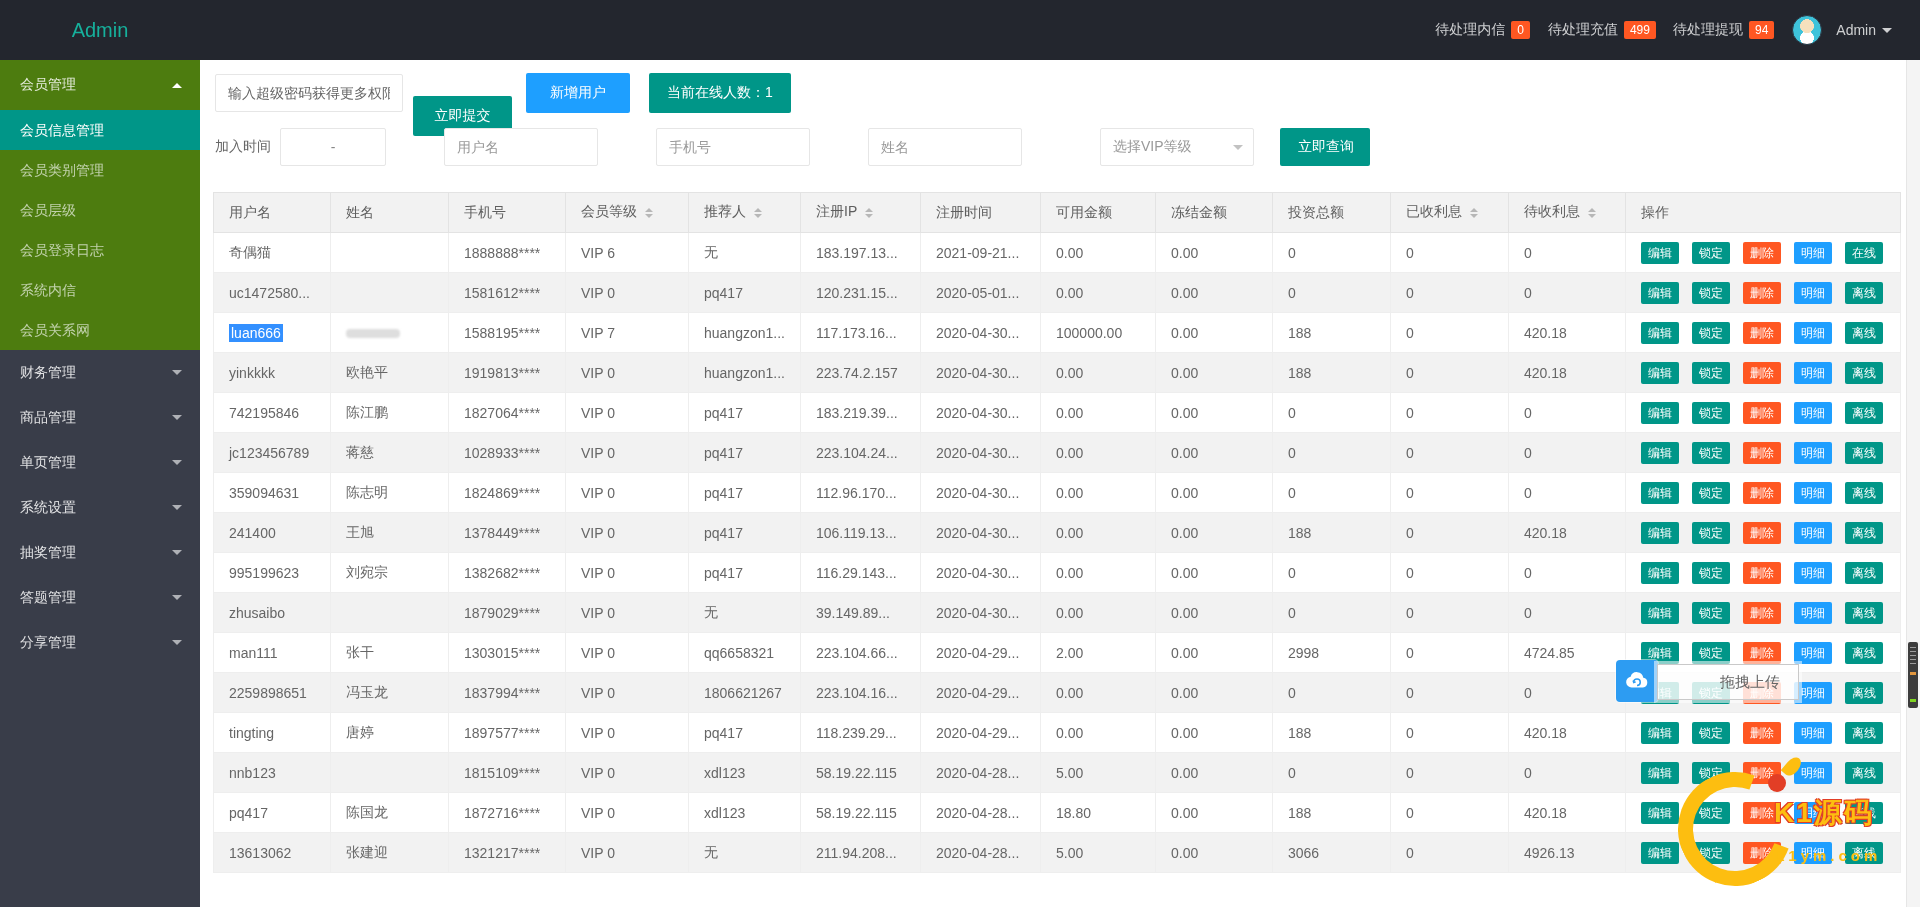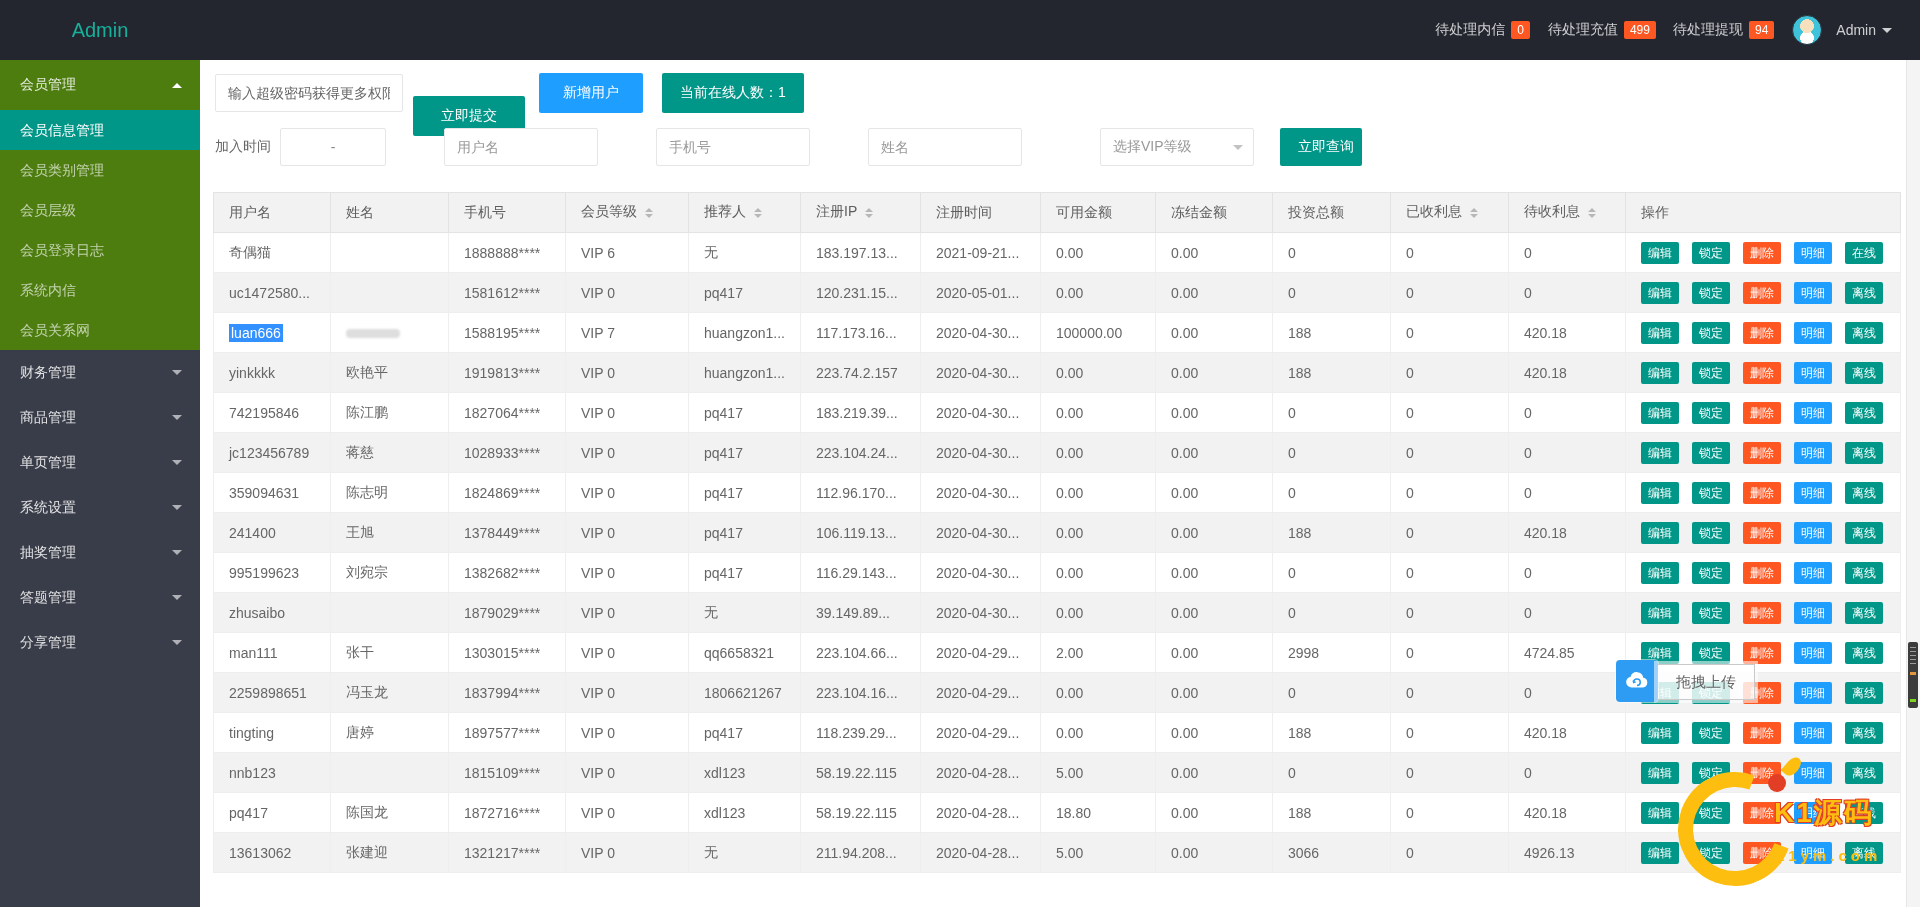--- a/index.html
+++ b/index.html
@@ -34,54 +34,54 @@
   .nav-child{height:40px;line-height:40px;padding-left:20px;color:rgba(255,255,255,.65);cursor:pointer;}
   .nav-child.active{background:#009688;color:#fff;}
   
   .main{position:absolute;left:200px;top:60px;right:0;bottom:0;background:#fff;}
   .toolbar{position:absolute;left:15px;top:13px;height:40px;display:flex;align-items:center;}
   .tb-input{width:188px;height:38px;border:1px solid #e6e6e6;border-radius:2px;padding:0 12px;box-sizing:border-box;font-size:14px;color:#333;outline:none;}
   .tb-input::placeholder{color:#666;}
   .btn{height:40px;border:none;border-radius:2px;color:#fff;font-size:14px;padding:0 18px;cursor:pointer;white-space:nowrap;}
   .btn.teal{background:#009688;}
   .btn.blue{background:#1E9FFF;}
-  .btn-submit{margin-left:10px;width:112px;margin-top:46px;}
+  .btn-submit{margin-left:10px;width:99px;margin-top:46px;}
   .btn-adduser{margin-left:14px;width:104px;}
   .btn-online{margin-left:19px;}
   
   .filters{position:absolute;left:15px;top:68px;height:38px;display:flex;align-items:center;}
   .f-label{color:#666;margin-right:9px;}
   .f-input{height:38px;border:1px solid #e6e6e6;border-radius:2px;box-sizing:border-box;padding:0 12px;font-size:14px;color:#333;outline:none;}
   .f-input::placeholder{color:#999;}
   .f-date{width:106px;text-align:center;}
   .f-date::placeholder{color:#888;}
   .f-txt{width:154px;margin-left:58px;}
   .f-select{width:154px;height:38px;margin-left:78px;border:1px solid #e6e6e6;border-radius:2px;box-sizing:border-box;display:flex;align-items:center;padding:0 12px;color:#999;cursor:pointer;position:relative;}
   .f-select .caret{position:absolute;right:10px;border-top-color:#c2c2c2;margin-top:5px;}
-  .btn-query{margin-left:26px;width:82px;height:38px;}
+  .btn-query{margin-left:26px;width:90px;height:38px;}
   
   .tablewrap{position:absolute;left:13px;top:132px;}
   table{border-collapse:collapse;table-layout:fixed;width:1687px;}
   th{background:#f2f2f2;height:39px;font-weight:normal;color:#5e5e5e;text-align:left;padding:0 0 0 15px;border:1px solid #e3e3e3;white-space:nowrap;overflow:hidden;}
   td{height:39px;color:#666;padding:0 0 0 15px;border:1px solid #eee;white-space:nowrap;overflow:hidden;}
   tbody tr:nth-child(even) td{background:#f2f2f2;}
   .sort{display:inline-block;vertical-align:middle;margin-left:8px;cursor:pointer;}
   .sort i{display:block;width:0;height:0;border:4px solid transparent;}
   .sort .su{border-bottom-color:#b7b7b7;margin-bottom:2px;}
   .sort .sd{border-top-color:#b7b7b7;}
   .abtn{display:inline-block;height:22px;line-height:22px;padding:0 7px;border-radius:2px;color:#fff;font-size:12px;margin-right:13px;cursor:pointer;}
   .abtn.t{background:#009688;}
   .abtn.r{background:#FF5722;}
   .abtn.b{background:#1E9FFF;}
   .sel{background:#3390FF;color:#fff;padding:1px 2px;}
   .redact{display:inline-block;width:54px;height:9px;background:#dedede;border-radius:4px;filter:blur(1px);vertical-align:middle;}
   
   .upload{position:absolute;left:1616px;top:660px;display:flex;z-index:20;}
   .up-ico{width:42px;height:42px;background:#2d9cf2;border-radius:4px;display:flex;align-items:center;justify-content:center;box-shadow:0 0 0 1px rgba(255,255,255,.5);}
-  .up-box{width:96px;height:34px;margin:4px 0 0 -1px;background:rgba(255,255,255,.82);border:1px solid #c9c9c9;box-shadow:0 0 0 3px rgba(255,255,255,.55);color:#666;font-size:15px;display:flex;align-items:center;justify-content:center;}
+  .up-box{width:96px;height:34px;margin:4px 0 0 -1px;background:rgba(255,255,255,.82);border:1px solid #c9c9c9;box-shadow:0 0 0 3px rgba(255,255,255,.55);color:#666;font-size:15px;display:flex;align-items:center;justify-content:center;padding-left:44px;}
   
   .scroll{position:absolute;right:0;top:60px;width:13px;bottom:0;background:#f4f4f4;border-left:1px solid #e6e6e6;z-index:15;}
   .thumb{position:absolute;left:1px;width:10px;top:582px;height:66px;background:#3c3c3c;border-radius:2px;cursor:pointer;}
   .thumb::before{content:"";position:absolute;left:2px;right:2px;top:5px;height:18px;
     background:repeating-linear-gradient(to bottom,#9b9b9b 0 1px,transparent 1px 4px);}
   .tick-o{position:absolute;left:2px;top:30px;width:6px;height:3px;background:#e2973f;}
   .tick-g{position:absolute;left:2px;top:57px;width:6px;height:3px;background:#7ed321;}
   
   .wm{position:absolute;right:0;bottom:0;width:250px;height:155px;overflow:hidden;pointer-events:none;z-index:30;}
   .wm-ring{position:absolute;left:8px;top:20px;width:84px;height:84px;border:15px solid #fdbe10;border-right-color:transparent;border-radius:50%;transform:rotate(-25deg);}

